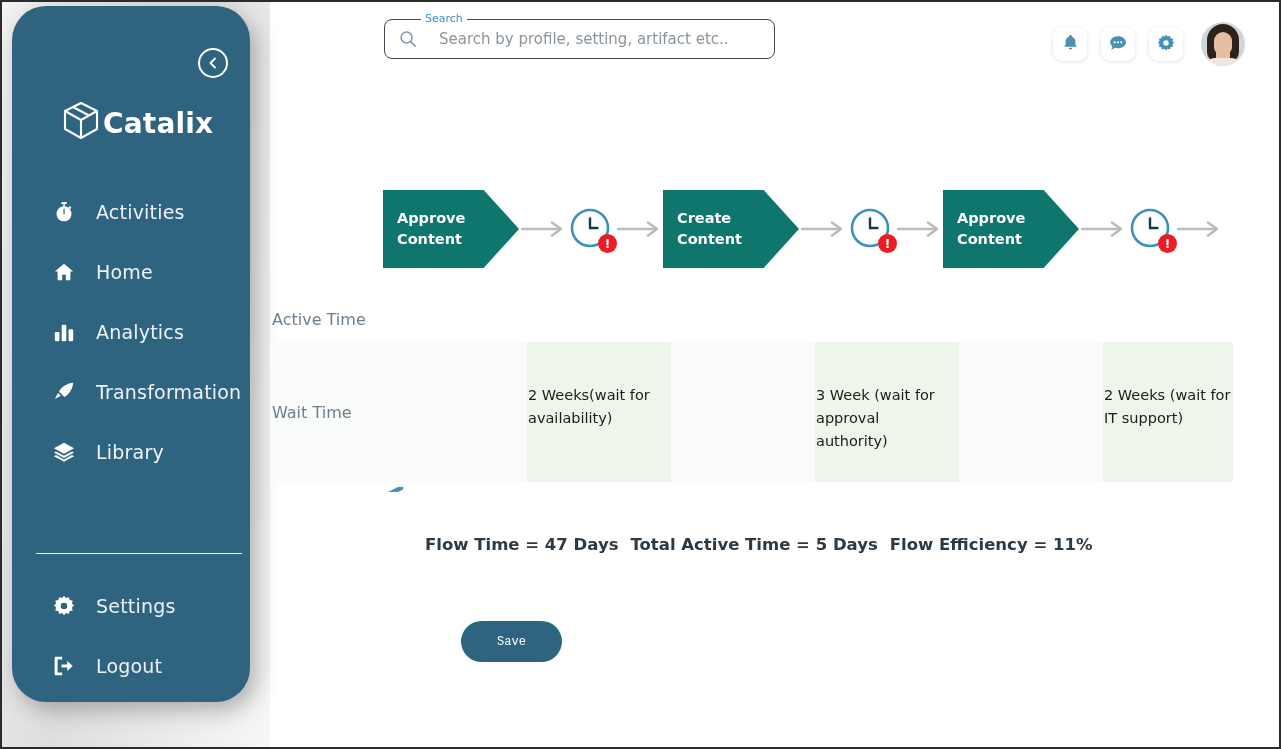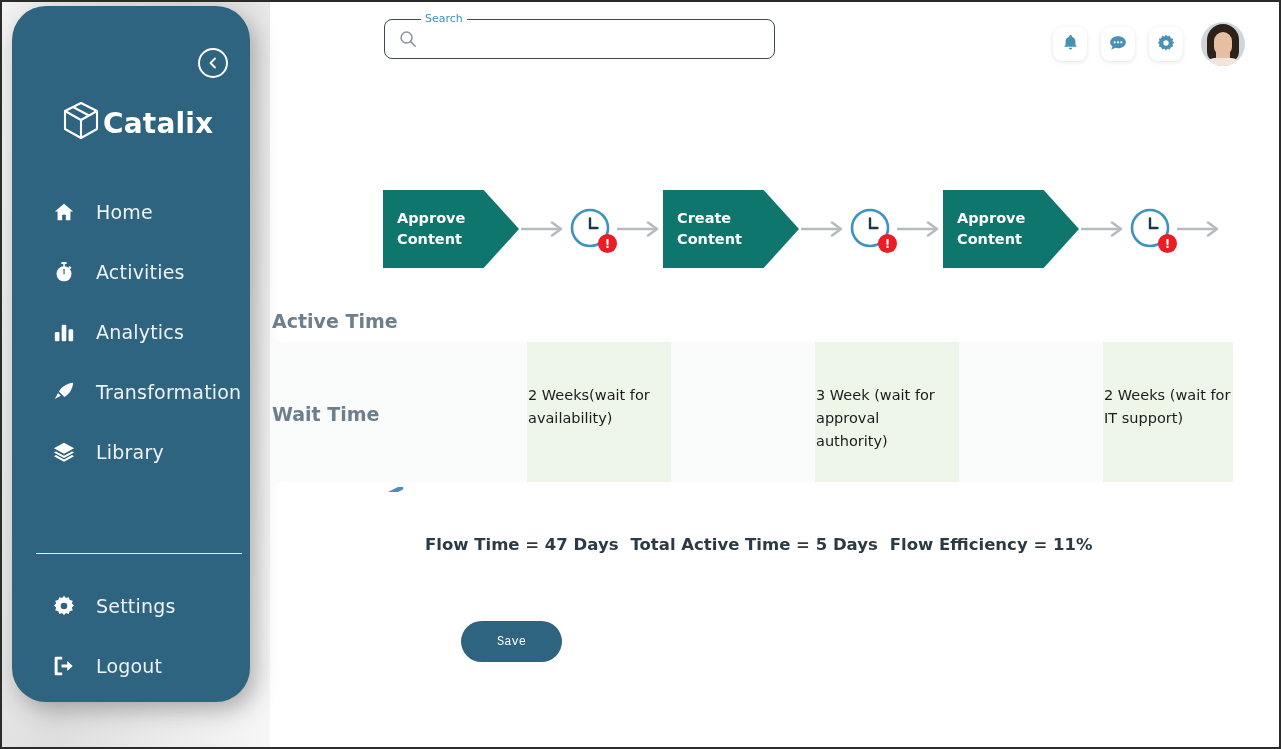--- a/index.html
+++ b/index.html
@@ -245,22 +245,22 @@
     position: absolute;
     left: 0; top: 218px;
     width: 963px; height: 50px;
     border-top: 1px solid #e3e7ea;
     border-bottom: 1px solid #e3e7ea;
     background: #fafbfb;
   }
   .row-label {
     position: absolute;
     color: #6d7f8c;
-    font-size: 19px;
-    font-weight: 700;
+    font-size: 16px;
+    font-weight: 400;
   }
   .active-cells, .wait-cells {
     position: absolute;
     left: 113px; top: 0;
     display: flex;
     height: 100%;
   }
   .active-cell {
     width: 287.5px;
     display: flex; align-items: center;
@@ -351,37 +351,37 @@
         </svg>
       </span>
       <span class="brand-name">Catalix</span>
     </div>
 
     <nav class="nav">
 
       <div class="nav-item">
         <span class="nav-icon">
           <svg width="22" height="22" viewBox="0 0 24 24" fill="#ffffff">
-            <path d="M12 3 L22 11.5 h-3 V21 h-5 v-6 h-4 v6 H5 v-9.5 H2 Z"></path>
-          </svg>
-        </span>
-        <span class="nav-label">Home</span>
-      </div>
-
-      <div class="nav-item">
-        <span class="nav-icon">
-          <svg width="22" height="22" viewBox="0 0 24 24" fill="#ffffff">
             <rect x="9" y="1" width="6" height="2.4" rx="1"></rect>
             <circle cx="12" cy="14" r="8.2"></circle>
             <rect x="11.2" y="3.2" width="1.7" height="3"></rect>
             <path d="M18.2 5.4 l2 2 -1.6 1.6 -2-2z"></path>
             <rect x="11.4" y="8.5" width="1.3" height="6" fill="#2f6480"></rect>
           </svg>
         </span>
         <span class="nav-label">Activities</span>
+      </div>
+
+      <div class="nav-item">
+        <span class="nav-icon">
+          <svg width="22" height="22" viewBox="0 0 24 24" fill="#ffffff">
+            <path d="M12 3 L22 11.5 h-3 V21 h-5 v-6 h-4 v6 H5 v-9.5 H2 Z"></path>
+          </svg>
+        </span>
+        <span class="nav-label">Home</span>
       </div>
 
       <div class="nav-item">
         <span class="nav-icon">
           <svg width="22" height="22" viewBox="0 0 24 24" fill="#ffffff">
             <rect x="2" y="12" width="5" height="10" rx="1.4"></rect>
             <rect x="9.5" y="4" width="5" height="18" rx="1.4"></rect>
             <rect x="17" y="9" width="5" height="13" rx="1.4"></rect>
           </svg>
         </span>
@@ -439,20 +439,21 @@
   </aside>
 
   <div class="search-wrap">
     <div class="search-box">
       <span style="position:absolute;left:15px;top:11px;">
         <svg width="18" height="18" viewBox="0 0 20 20">
           <circle cx="8.4" cy="8.4" r="6.1" fill="none" stroke="#8a949c" stroke-width="1.7"></circle>
           <line x1="12.9" y1="12.9" x2="18" y2="18" stroke="#8a949c" stroke-width="1.7" stroke-linecap="round"></line>
         </svg>
       </span>
+      <input class="search-input" type="text" placeholder="Search by profile, setting, artifact etc.." style="">
     </div>
     <span class="search-legend">Search</span>
   </div>
 
   <div class="header-actions">
 
     <button class="icon-btn">
       <span>
         <svg width="17" height="17" viewBox="0 0 24 24" fill="#4a90b5">
           <path d="M12 1.5 a2 2 0 0 1 2 2 v.5 c3 .8 5 3.5 5 6.8 V15 l2 3 H3 l2-3 v-4.2 c0-3.3 2-6 5-6.8 V3.5 a2 2 0 0 1 2-2 z"></path>

